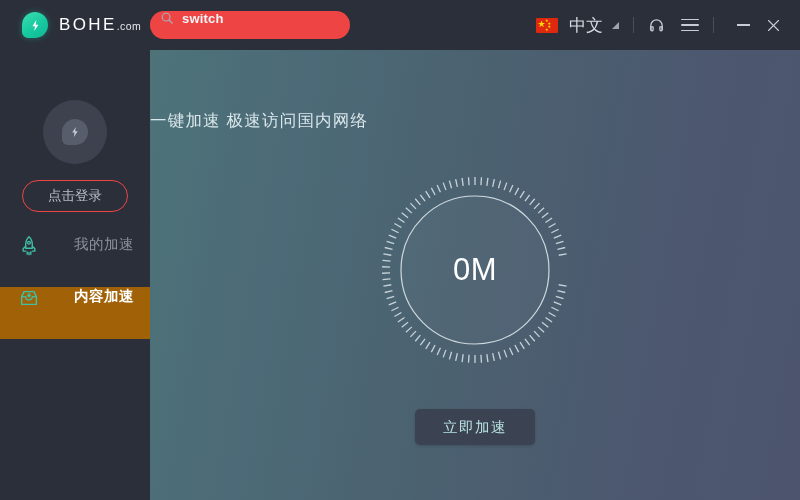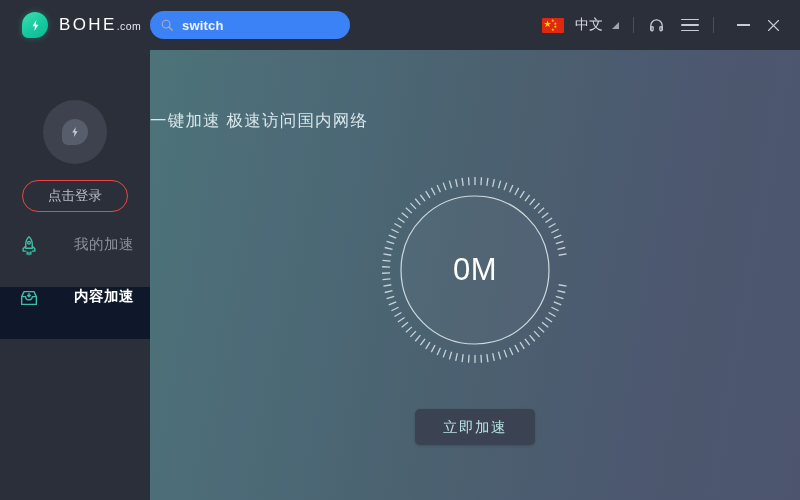--- a/index.html
+++ b/index.html
@@ -30,22 +30,22 @@
   .logo-bolt { width: 13px; height: 13px; display: block; }
   .brand-text {
     margin-left: 11px; color: #ffffff;
     font-size: 17px; letter-spacing: 2.4px; font-weight: 400;
   }
   .brand-text .dotcom { font-size: 10.5px; letter-spacing: .4px; color: #e8e9ee; }
 
   .searchbox {
     position: absolute; left: 150px; top: 11px;
     width: 200px; height: 28px;
-    background: #3b82f6; border-radius: 14px;
-    display: flex; align-items: center; padding: 0 10px;
+    background: #ef4444; border-radius: 14px;
+    display: flex; align-items: flex-start; padding: 0 10px;
   }
   .searchbox svg { flex: 0 0 auto; }
   .search-value {
     margin-left: 8px; color: #f2f3f6; font-size: 13px;
     font-weight: bold; letter-spacing: .2px;
   }
 
   .tb-right {
     position: absolute; right: 0; top: 0; height: 50px;
     display: flex; align-items: center;
@@ -54,21 +54,21 @@
   .flag {
     width: 22px; height: 15px; background: #de2910;
     position: relative; border-radius: 1px;
   }
   .flag .s { position: absolute; color: #ffde00; font-size: 7px; line-height: 7px; }
   .flag .s1 { left: 1.5px; top: 2px; font-size: 9px; line-height: 9px; }
   .flag .s2 { left: 9px;  top: 1px;  font-size: 4px; line-height: 4px; }
   .flag .s3 { left: 11.5px; top: 4px; font-size: 4px; line-height: 4px; }
   .flag .s4 { left: 11.5px; top: 7.5px; font-size: 4px; line-height: 4px; }
   .flag .s5 { left: 9px;  top: 10px; font-size: 4px; line-height: 4px; }
-  .lang-label { margin-left: 11px; color: #d8dbe2; font-size: 14px; }
+  .lang-label { margin-left: 11px; color: #d8dbe2; font-size: 17px; }
   .caret {
     margin-left: 9px; width: 0; height: 0;
     border-left: 7px solid transparent;
     border-bottom: 7px solid #9ea4b2;
   }
   .divider { width: 1px; height: 16px; background: #4a4f5c; margin: 0 14px; }
   .tb-icon { color: #c9ccd5; display: flex; align-items: center; justify-content: center; }
   .hamburger { width: 18px; display: flex; flex-direction: column; gap: 4px; }
   .hamburger i { display: block; height: 1.6px; background: #c9ccd5; border-radius: 1px; }
   .win-btn { width: 30px; display: flex; align-items: center; justify-content: center; }
@@ -97,21 +97,21 @@
     border: 1px solid #ef4444; background: transparent;
     color: #b9bdc8; font-size: 13.5px;
     display: flex; align-items: center; justify-content: center;
     cursor: pointer; font-family: inherit;
   }
   .nav { position: absolute; left: 0; top: 185px; width: 150px; }
   .nav-item {
     height: 52px; display: flex; align-items: flex-start;
     padding-left: 14px; cursor: pointer; gap: 20px;
   }
-  .nav-item.active { background: #0f172a; }
+  .nav-item.active { background: #a16207; }
   .nav-ico { width: 30px; display: flex; align-items: center; justify-content: center; }
   .nav-label { margin-left: 10px; font-size: 14.5px; color: #8b909c; letter-spacing: .5px; }
   .nav-item.active .nav-label { color: #ffffff; font-weight: bold; }
 
   
   .main {
     position: absolute; left: 150px; top: 50px; width: 650px; height: 450px;
     background: linear-gradient(100deg, #4d7379 0%, #4c6a77 22%, #4b6170 48%, #4c586f 76%, #4d556e 100%);
     overflow: hidden;
   }

